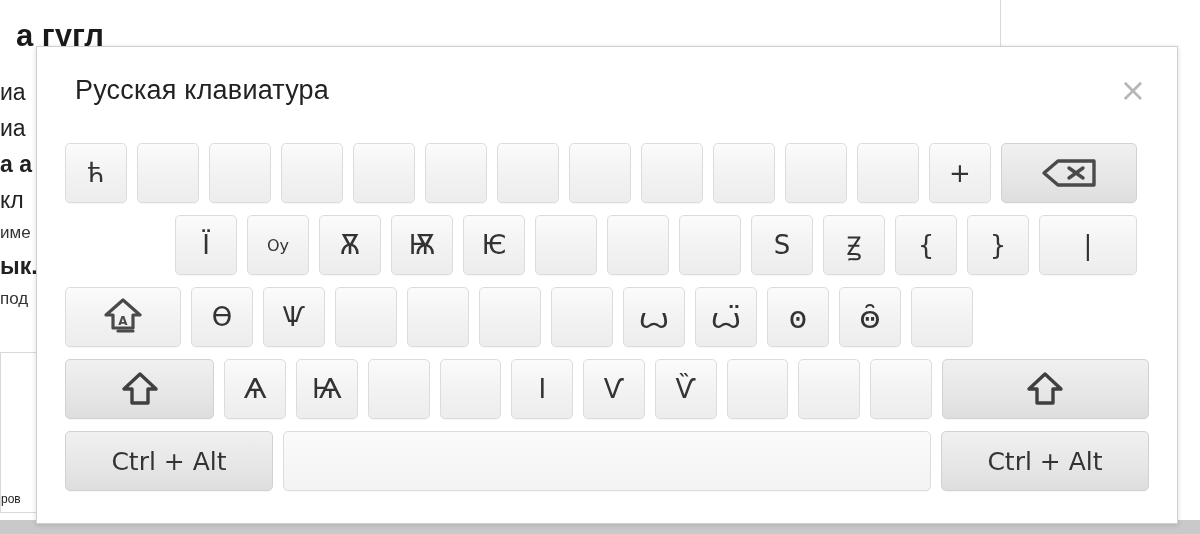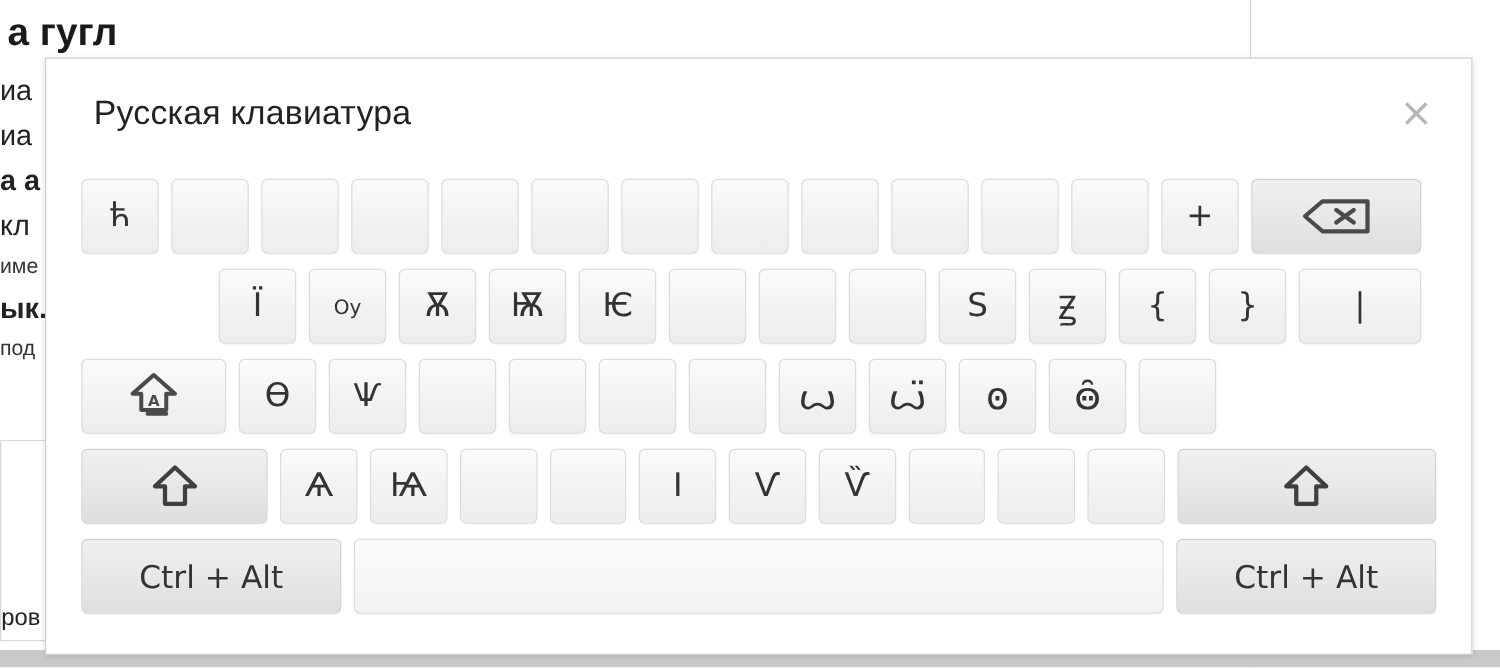--- a/index.html
+++ b/index.html
@@ -21,21 +21,21 @@
     position: absolute;
     left: 0; top: 0;
     width: 1000px;
     padding: 0 0 0 0;
   }
   .bg-head {
     font-size: 31px;
     font-weight: bold;
     color: #1a1a1a;
     line-height: 36px;
-    margin: 6px;
+    margin: 16px;
     padding: 2px 0 4px 0;
     white-space: nowrap;
   }
   .bg-line {
     font-size: 23px;
     color: #222;
     line-height: 36px;
     white-space: nowrap;
     margin: 0;
   }
@@ -172,21 +172,21 @@
     <div class="bg-line">иа</div>
     <div class="bg-line">иа</div>
     <div class="bg-line b">а а</div>
     <div class="bg-line">кл</div>
     <div class="bg-line sm">имe</div>
     <div class="bg-line b">ык.</div>
     <div class="bg-line sm">под</div>
   </div>
   <div class="bg-rule"></div>
   <div class="bg-box">
-    <div style="position:absolute;left:0;bottom:6px;font-size:19px;color:#222;">ров</div>
+    <div style="position:absolute;left:0;bottom:6px;font-size:12px;color:#222;">ров</div>
   </div>
   <div class="bg-right-edge"></div>
   <div class="bg-links">
     <span></span>
     <span></span>
     <span></span>
     <span></span>
     <span></span>
     <span></span>
   </div>

